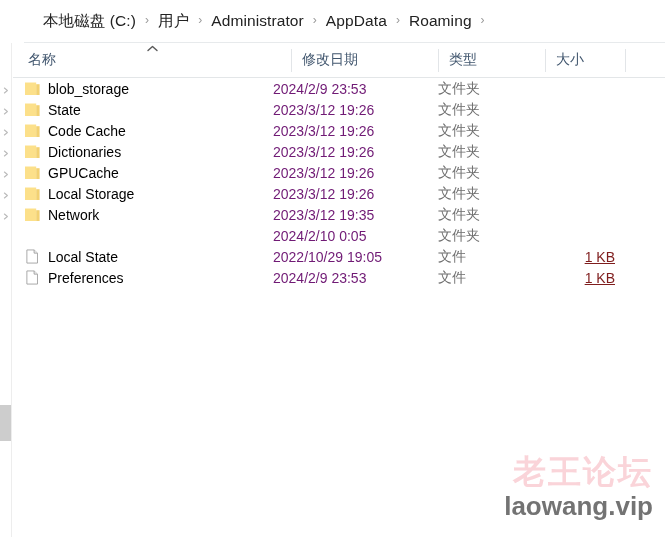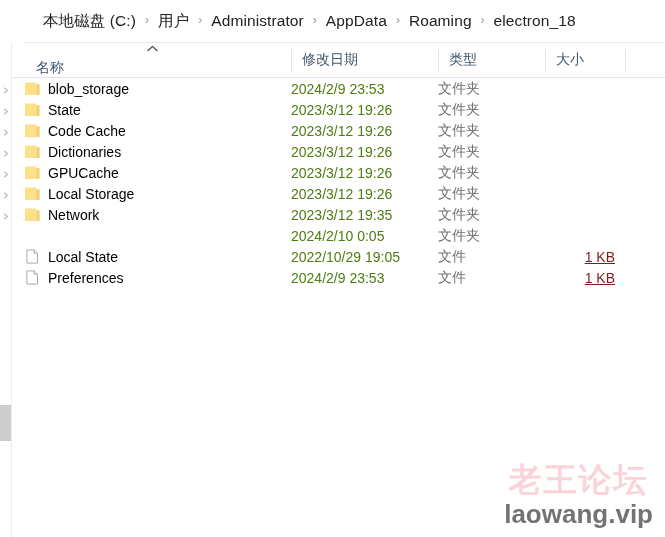--- a/index.html
+++ b/index.html
@@ -137,22 +137,22 @@
     font-size: 14px;
     white-space: nowrap;
   }
   .cell-name {
     left: 0;
     color: #000000;
     padding-left: 11px;
     align-items: center;
   }
   .cell-date {
-    left: 278px;
-    color: #4d7c0f;
+    left: 260px;
+    color: #701a75;
   }
   .cell-type {
     left: 425px;
     color: #6f6f6f;
   }
   .cell-size {
     left: 500px;
     width: 102px;
     justify-content: flex-end;
     color: #7f1d1d;
@@ -166,22 +166,22 @@
     height: 15px;
     margin-right: 7px;
     flex: none;
   }
   .icon svg { display: block; }
 
   
   #watermark {
     position: absolute;
     right: 12px;
-    bottom: 8px;
-    text-align: center;
+    bottom: 16px;
+    text-align: right;
     user-select: none;
     margin-left: 32px;
   }
   #watermark-cn {
     font-size: 33px;
     font-weight: bold;
     color: #fad4d9;
     letter-spacing: 2px;
     line-height: 38px;
   }
@@ -200,21 +200,20 @@
     <span class="crumb">本地磁盘 (C:)</span>
     <span class="crumb-sep">›</span>
     <span class="crumb">用户</span>
     <span class="crumb-sep">›</span>
     <span class="crumb">Administrator</span>
     <span class="crumb-sep">›</span>
     <span class="crumb">AppData</span>
     <span class="crumb-sep">›</span>
     <span class="crumb">Roaming</span>
     <span class="crumb-sep">›</span>
-    <span class="crumb">electron_18</span>
   </div>
 
 <div id="nav-pane">
     <div class="nav-chevron" style="top: 44px;"><svg width="6" height="7" viewBox="0 0 6 7">
         <path d="M1.4 1 L4.4 3.5 L1.4 6" stroke="#b9b9b9" stroke-width="1.1" fill="none" stroke-linecap="round" stroke-linejoin="round"></path>
       </svg></div>
     <div class="nav-chevron" style="top: 65px;"><svg width="6" height="7" viewBox="0 0 6 7">
         <path d="M1.4 1 L4.4 3.5 L1.4 6" stroke="#b9b9b9" stroke-width="1.1" fill="none" stroke-linecap="round" stroke-linejoin="round"></path>
       </svg></div>
     <div class="nav-chevron" style="top: 86px;"><svg width="6" height="7" viewBox="0 0 6 7">
@@ -231,21 +230,21 @@
       </svg></div>
     <div class="nav-chevron" style="top: 170px;"><svg width="6" height="7" viewBox="0 0 6 7">
         <path d="M1.4 1 L4.4 3.5 L1.4 6" stroke="#b9b9b9" stroke-width="1.1" fill="none" stroke-linecap="round" stroke-linejoin="round"></path>
       </svg></div>
   </div>
 <div id="nav-scrollbar-track">
   <div id="nav-scrollbar-thumb"></div>
 </div>
 
 <div id="column-header">
-  <div class="col-head" style="left:12px;width:278px;align-items:flex-end;">
+  <div class="col-head" style="left:4px;width:278px;">
     <span>名称</span>
   </div>
   <div id="sort-indicator">
     <svg width="11" height="7" viewBox="0 0 11 7" aria-hidden="true">
       <path d="M1 5.6 L5.5 1.4 L10 5.6" stroke="#5a5a5a" stroke-width="1.4" fill="none" stroke-linecap="round" stroke-linejoin="round"></path>
     </svg>
   </div>
   <div class="col-divider" style="left:278px;"></div>
   <div class="col-head" style="left:278px;width:147px;">
     <span>修改日期</span>

